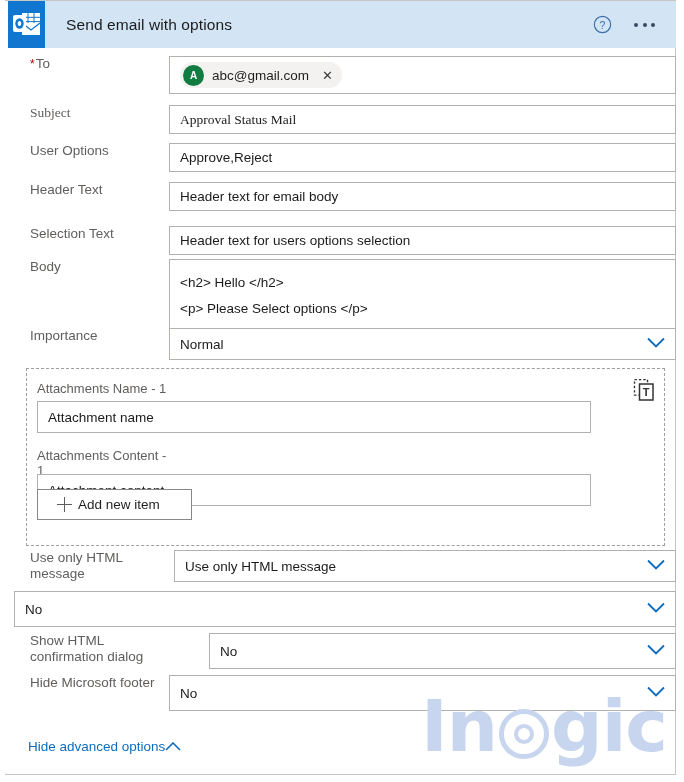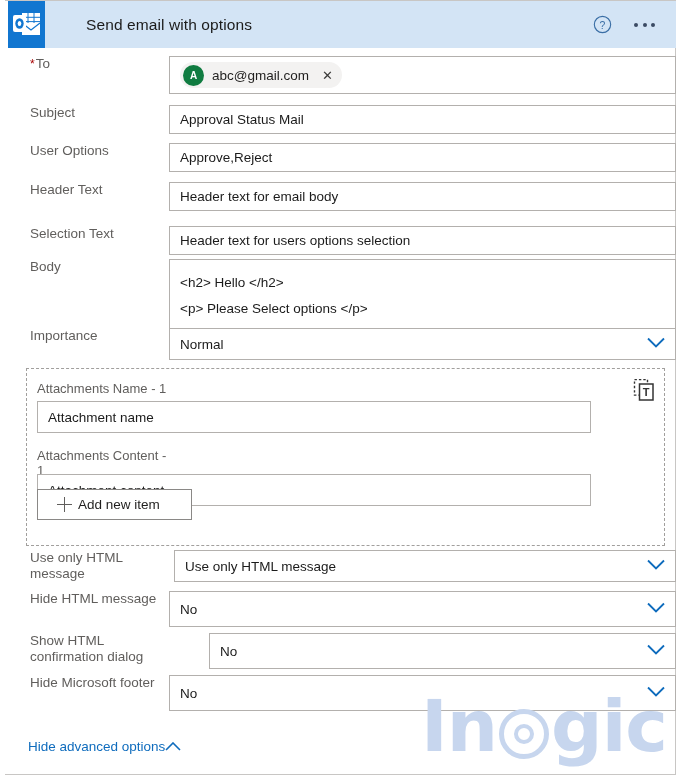--- a/index.html
+++ b/index.html
@@ -40,21 +40,20 @@
   
   .header {
     position: absolute;
     left: 8px;
     top: 0;
     width: 668px;
     height: 47px;
     background: #d3e4f5;
     display: flex;
     align-items: center;
-    gap: 20px;
   }
   .app-tile {
     width: 37px;
     height: 47px;
     background: #1176d0;
     flex: 0 0 37px;
     position: relative;
   }
   .app-tile svg { position: absolute; left: 5px; top: 10px; }
   .header-title {
@@ -298,21 +297,21 @@
       <div class="input-box" style="height:38px;">
         <span class="pill">
           <span class="avatar">A</span>
           <span class="pill-text">abc@gmail.com</span>
           <span class="pill-x">✕</span>
         </span>
       </div>
     </div>
   </div>
 
-  <div class="row" style="top:104px;">
+  <div class="row" style="top:104px;font-family:Liberation Serif, serif;">
     <div class="label">Subject</div>
     <div class="field">
       <div class="input-box">Approval Status Mail</div>
     </div>
   </div>
 
   <div class="row" style="top:142px;">
     <div class="label">User Options</div>
     <div class="field">
       <div class="input-box">Approve,Reject</div>
@@ -388,21 +387,20 @@
         <span class="chev">
           <svg width="18" height="11" viewBox="0 0 18 11">
               <polyline points="1,1 9,9 17,1" fill="none" stroke="#0f6cbd" stroke-width="1.8"></polyline>
             </svg>
         </span>
       </div>
     </div>
   </div>
 
   <div class="row" style="top:590px;">
-    <div class="label">Hide HTML message</div>
     <div class="field">
       <div class="input-box" style="height:36px;">
         <span>No</span>
         <span class="chev">
           <svg width="18" height="11" viewBox="0 0 18 11">
               <polyline points="1,1 9,9 17,1" fill="none" stroke="#0f6cbd" stroke-width="1.8"></polyline>
             </svg>
         </span>
       </div>
     </div>

